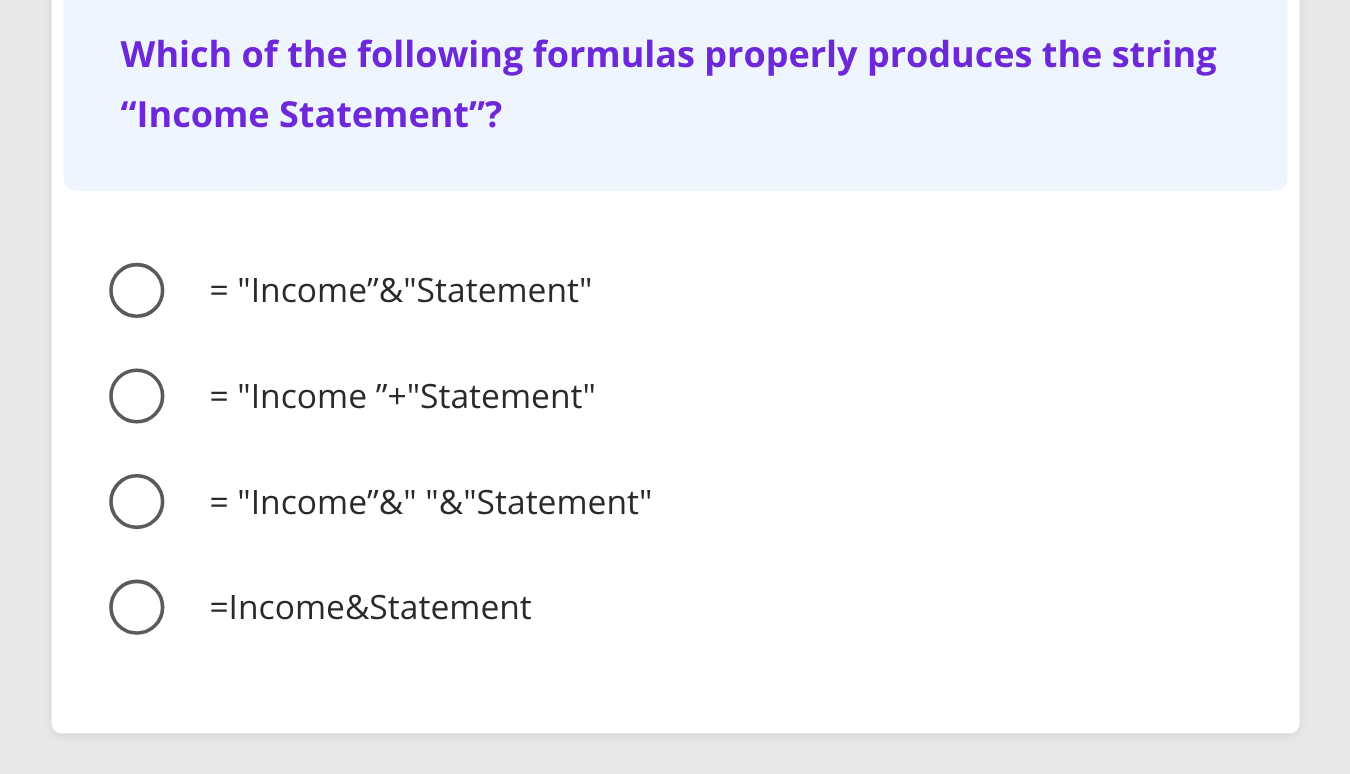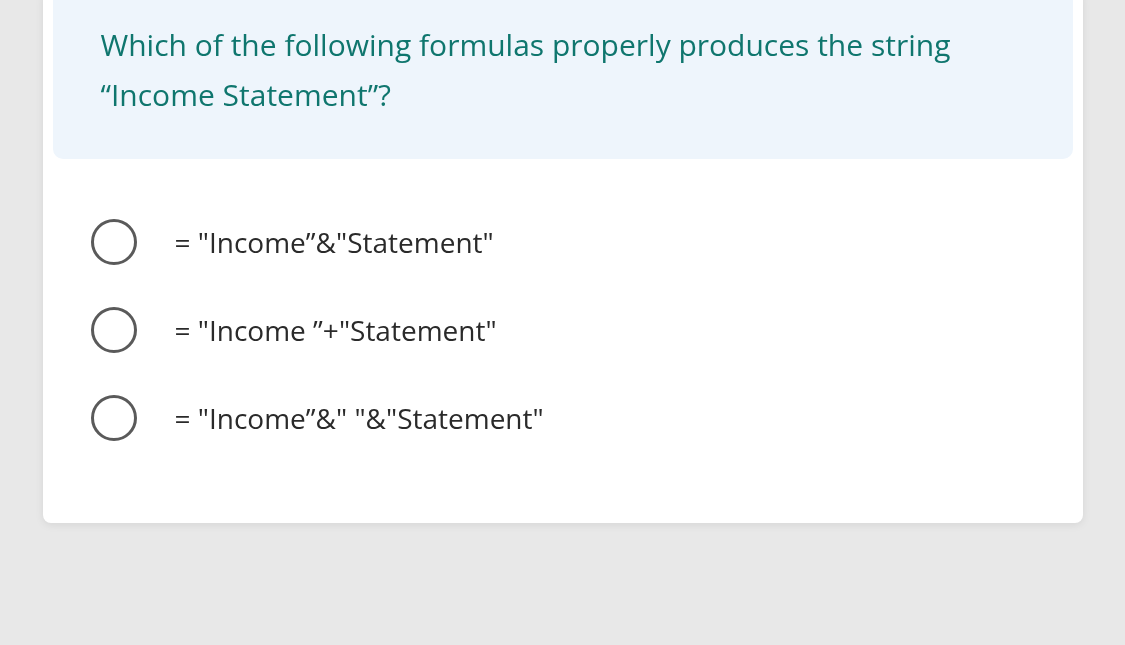--- a/index.html
+++ b/index.html
@@ -27,22 +27,22 @@
     }
     .question-box {
       background: #eef5fc;
       padding: 30px 48px 40px 48px;
       margin: 0 10px;
       border-radius: 0 0 10px 10px;
     }
     .question-text {
       font-size: 30px;
       line-height: 1.65;
-      color: #0f766e;
-      font-weight: 400;
+      color: #6d28d9;
+      font-weight: 700;
     }
     .options-area {
       padding: 60px 48px 40px 48px;
     }
     .option-row {
       display: flex;
       align-items: center;
       margin-bottom: 42px;
       cursor: pointer;
     }
@@ -74,14 +74,18 @@
       <div class="option-label">= "Income”&amp;"Statement"</div>
     </div>
     <div class="option-row">
       <div class="radio-circle"></div>
       <div class="option-label">= "Income ”+"Statement"</div>
     </div>
     <div class="option-row">
       <div class="radio-circle"></div>
       <div class="option-label">= "Income”&amp;" "&amp;"Statement"</div>
     </div>
+    <div class="option-row">
+      <div class="radio-circle"></div>
+      <div class="option-label">=Income&amp;Statement</div>
+    </div>
   </div>
 </div>
 
 </body></html>

